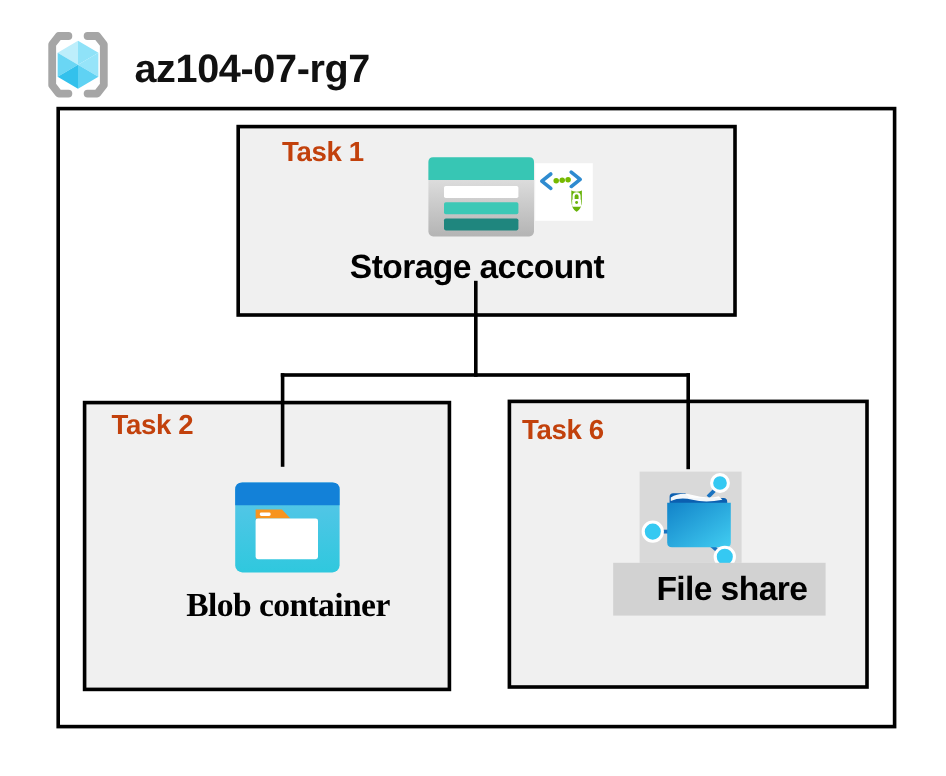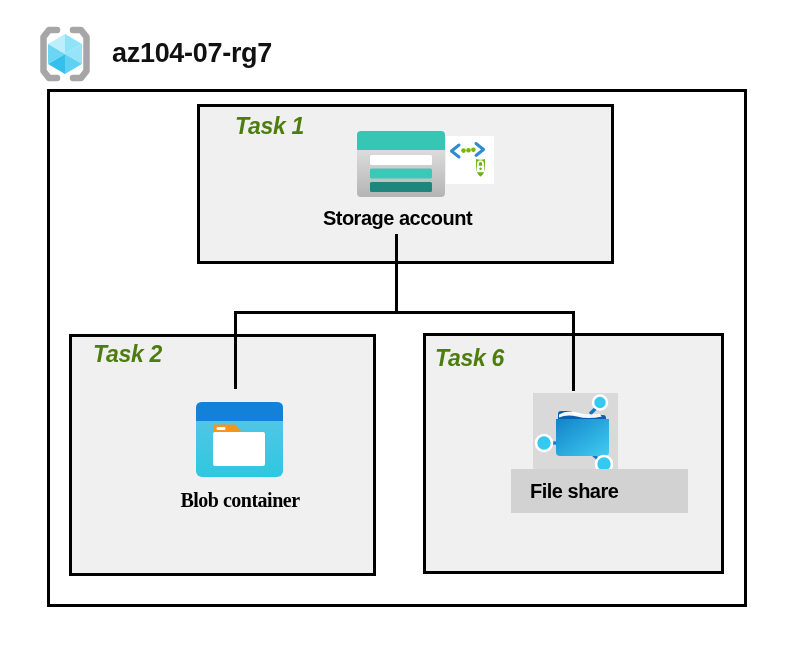--- a/index.html
+++ b/index.html
@@ -7,44 +7,44 @@
     width:788px; height:647px; position:relative; overflow:hidden;
     background:#ffffff;
     font-family:"Liberation Sans", sans-serif;
     -webkit-font-smoothing:antialiased;
   }
   .abs { position:absolute; }
 
   
   .rg-header-title {
     left:112px; top:38px;
-    font-size:27px; font-weight:bold; color:#111111;
+    font-size:33px; font-weight:bold; color:#111111;
     letter-spacing:-0.3px; white-space:nowrap;
   }
 
   
   .outer-box {
     left:47px; top:89px; width:700px; height:518px;
     background:#ffffff; border:3px solid #000000; box-sizing:border-box;
   }
   .task-box {
     background:#f0f0f0; border:3px solid #000000; box-sizing:border-box;
   }
   .task1 { left:197px; top:104px; width:417px; height:160px; }
   .task2 { left:69px;  top:334px; width:307px; height:242px; }
   .task3 { left:423px; top:333px; width:301px; height:241px; }
 
   .task-label {
     position:absolute;
-    font-size:23px; font-weight:bold; color:#4d7c0f;
-    letter-spacing:-0.3px; white-space:nowrap;font-style:italic;
+    font-size:23px; font-weight:bold; color:#c2410c;
+    letter-spacing:-0.3px; white-space:nowrap;
   }
   .item-label {
     position:absolute;
-    font-size:20px; font-weight:bold; color:#000000;
+    font-size:28px; font-weight:bold; color:#000000;
     letter-spacing:-0.5px; white-space:nowrap;
   }
 
   
   .line { position:absolute; background:#000000; z-index:5; }
   .line-v1 { left:395px; top:234px; width:3px; height:80px; }
   .line-h  { left:234px; top:311px; width:341px; height:3px; }
   .line-v2 { left:234px; top:311px; width:3px; height:78px; }
   .line-v3 { left:572px; top:311px; width:3px; height:80px; }
 
@@ -63,21 +63,21 @@
   .task3 .task-label { left:9px; top:9px; }
   .fileshare-highlight {
     left:107px; top:57px; width:85px; height:76px;
     background:#d9d9d9;
   }
   .fileshare-label-bg {
     left:85px; top:133px; width:177px; height:44px;
     background:#d2d2d2;
     display:flex; align-items:center;
   }
-  .fileshare-label-bg .item-label { position:static; padding-left:19px; }
+  .fileshare-label-bg .item-label { position:static; padding-left:36px; }
 
   svg { display:block; overflow:visible; }
 </style>
 </head>
 <body>
 
 <div class="abs" style="left:0;top:0;width:788px;height:90px;">
 
   <svg class="abs" style="left:36px;top:24px;" width="58" height="60" viewBox="0 0 58 60">
     <path d="M21,6 L13,6 L7.5,13 L7.5,47 L13,54 L21,54" fill="none" stroke="#a6a6a6" stroke-width="6.5" stroke-linejoin="round" stroke-linecap="round"></path>

